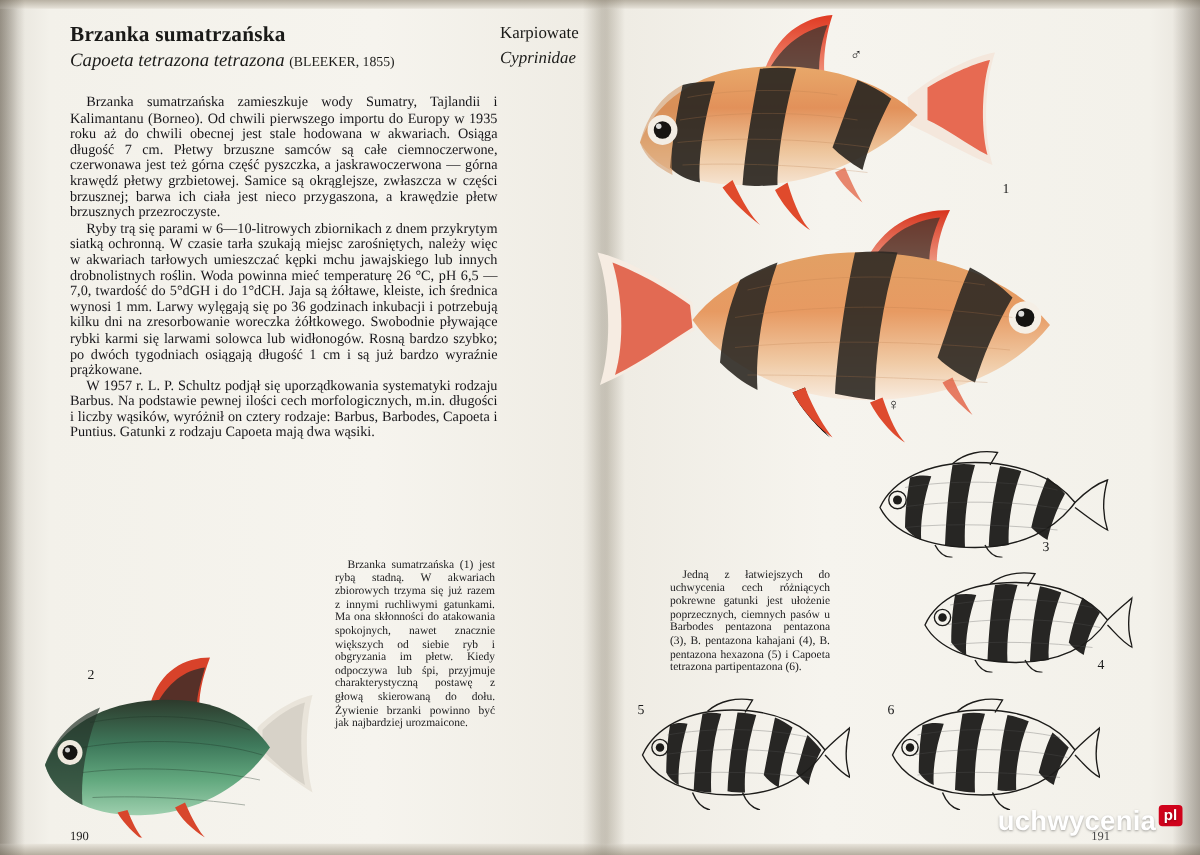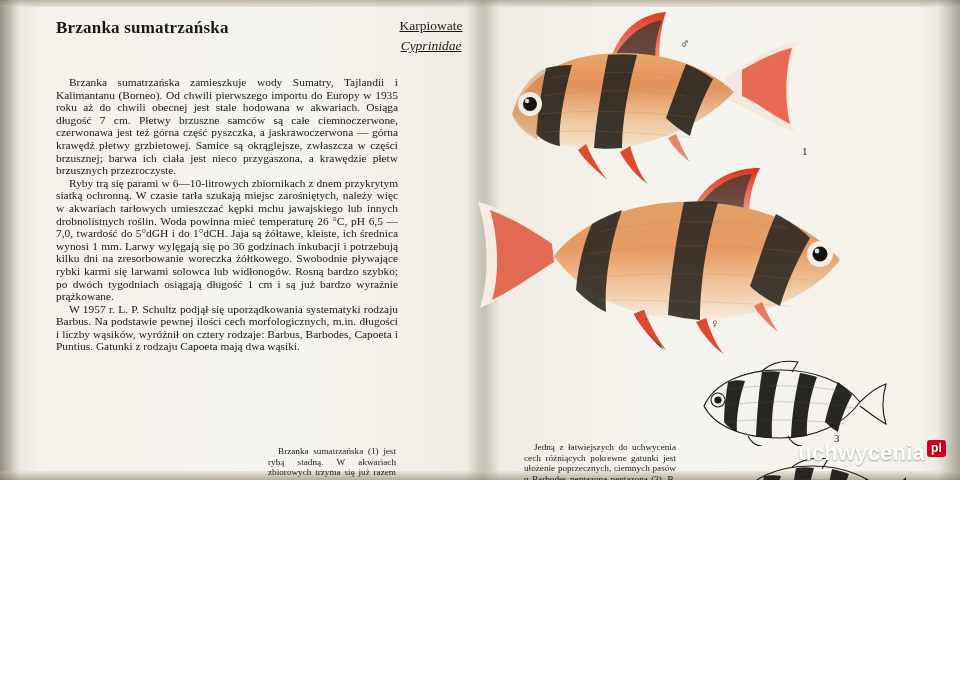--- a/index.html
+++ b/index.html
@@ -3,21 +3,21 @@
 <meta charset="utf-8">
 <style>
   html, body {
     margin: 0;
     padding: 0;
     background: #ffffff;
   }
   #page {
     position: relative;
     width: 960px;
-    height: 480px;
+    height: 684px;
     overflow: hidden;
     background: #d8d4cd;
     font-family: "Liberation Serif", serif;
   }
   
   .paper {
     position: absolute;
     inset: 0;
     background:
       linear-gradient(90deg,
@@ -69,27 +69,26 @@
     font-style: italic;
     color: #1a1a18;
     margin-top: 3px;
   }
   .title-lat .author {
     font-style: normal;
     font-size: 11px;
   }
   .family {
     position: absolute;
-    left: 310px;
+    left: 344px;
     top: 0;
     width: 130px;
-    text-align: center;
+    text-align: left;
     font-size: 13.5px;
     color: #1a1a18;
-    text-decoration: underline;
   }
   .family .fam2 {
     font-style: italic;
     margin-top: 4px;
   }
 
   
   .maintext {
     position: absolute;
     left: 56px;
@@ -122,21 +121,21 @@
   .col-right {
     position: absolute;
     left: 520px;
     top: 438px;
     width: 160px;
     font-size: 9.2px;
     line-height: 10.6px;
     text-align: justify;
     color: #1a1a1c;
   }
-  .col-right p { margin: 4px; text-indent: 10px; }
+  .col-right p { margin: 16px; text-indent: 10px; }
 
   .folio {
     position: absolute;
     font-size: 10px;
     color: #1c1c1c;
   }
   .folio-left { left: 56px; top: 664px; }
   .folio-right { right: 72px; top: 664px; color: #4a4a4a; }
 
   
@@ -191,20 +190,24 @@
 <div id="page">
   <div class="paper"></div>
   <div class="top-edge"></div>
   <div class="bottom-edge"></div>
   <div class="gutter"></div>
   <div class="page-shadow-left"></div>
   <div class="page-shadow-right"></div>
 
   <div class="header">
     <div class="title-pl">Brzanka sumatrzańska</div>
+    <div class="title-lat">
+      <span>Capoeta tetrazona tetrazona</span>
+      <span class="author">(BLEEKER, 1855)</span>
+    </div>
     <div class="family">
       <div>Karpiowate</div>
       <div class="fam2">Cyprinidae</div>
     </div>
   </div>
 
   <div class="maintext">
     <p>Brzanka sumatrzańska zamieszkuje wody Sumatry, Tajlandii i Kalimantanu (Borneo). Od chwili pierwszego importu do Europy w 1935 roku aż do chwili obecnej jest stale hodowana w akwariach. Osiąga długość 7 cm. Płetwy brzuszne samców są całe ciemnoczerwone, czerwonawa jest też górna część pyszczka, a jaskrawoczerwona — górna krawędź płetwy grzbietowej. Samice są okrąglejsze, zwłaszcza w części brzusznej; barwa ich ciała jest nieco przygaszona, a krawędzie płetw brzusznych przezroczyste.</p>
     <p>Ryby trą się parami w 6—10-litrowych zbiornikach z dnem przykrytym siatką ochronną. W czasie tarła szukają miejsc zarośniętych, należy więc w akwariach tarłowych umieszczać kępki mchu jawajskiego lub innych drobnolistnych roślin. Woda powinna mieć temperaturę 26 °C, pH 6,5 — 7,0, twardość do 5°dGH i do 1°dCH. Jaja są żółtawe, kleiste, ich średnica wynosi 1 mm. Larwy wylęgają się po 36 godzinach inkubacji i potrzebują kilku dni na zresorbowanie woreczka żółtkowego. Swobodnie pływające rybki karmi się larwami solowca lub widłonogów. Rosną bardzo szybko; po dwóch tygodniach osiągają długość 1 cm i są już bardzo wyraźnie prążkowane.</p>
     <p>W 1957 r. L. P. Schultz podjął się uporządkowania systematyki rodzaju Barbus. Na podstawie pewnej ilości cech morfologicznych, m.in. długości i liczby wąsików, wyróżnił on cztery rodzaje: Barbus, Barbodes, Capoeta i Puntius. Gatunki z rodzaju Capoeta mają dwa wąsiki.</p>

